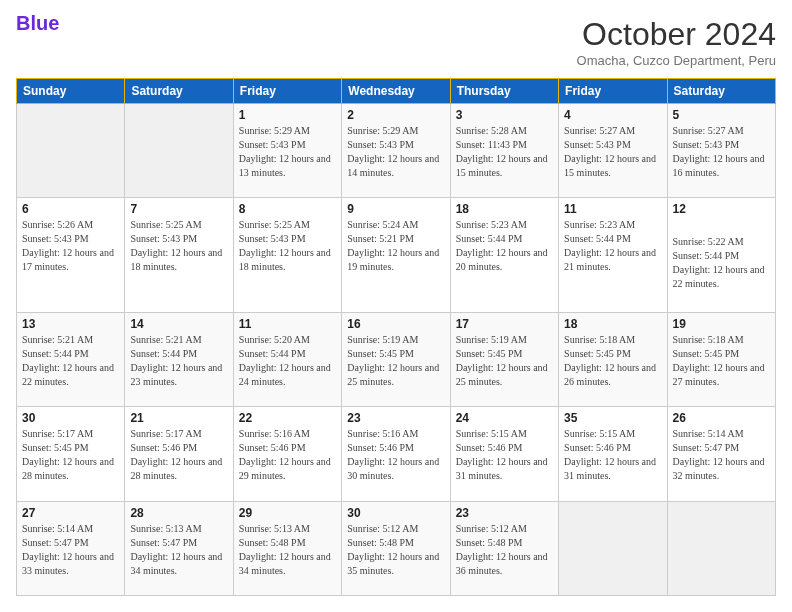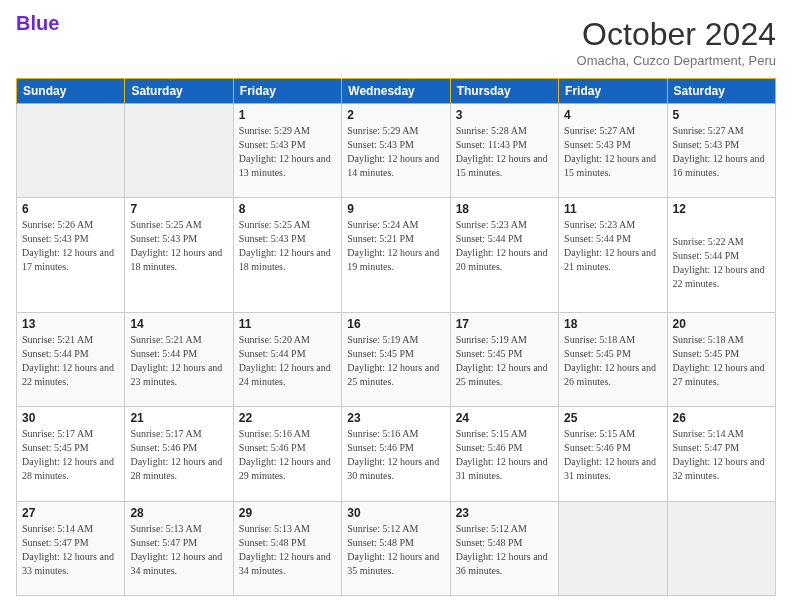--- a/index.html
+++ b/index.html
@@ -223,21 +223,21 @@
 Sunset: 5:45 PM
 Daylight: 12 hours and 25 minutes.</div>
           </td>
           <td>
             <span class="day-number">18</span>
             <div class="day-info" style="white-space: pre-line;">Sunrise: 5:18 AM
 Sunset: 5:45 PM
 Daylight: 12 hours and 26 minutes.</div>
           </td>
           <td>
-            <span class="day-number">20</span>
+            <span class="day-number">19</span>
             <div class="day-info" style="white-space: pre-line;">Sunrise: 5:18 AM
 Sunset: 5:45 PM
 Daylight: 12 hours and 27 minutes.</div>
           </td>
         </tr>
         <tr>
           <td>
             <span class="day-number">30</span>
             <div class="day-info" style="white-space: pre-line;">Sunrise: 5:17 AM
 Sunset: 5:45 PM
@@ -261,21 +261,21 @@
 Sunset: 5:46 PM
 Daylight: 12 hours and 30 minutes.</div>
           </td>
           <td>
             <span class="day-number">24</span>
             <div class="day-info" style="white-space: pre-line;">Sunrise: 5:15 AM
 Sunset: 5:46 PM
 Daylight: 12 hours and 31 minutes.</div>
           </td>
           <td>
-            <span class="day-number">25</span>
+            <span class="day-number">35</span>
             <div class="day-info" style="white-space: pre-line;">Sunrise: 5:15 AM
 Sunset: 5:46 PM
 Daylight: 12 hours and 31 minutes.</div>
           </td>
           <td>
             <span class="day-number">26</span>
             <div class="day-info" style="white-space: pre-line;">Sunrise: 5:14 AM
 Sunset: 5:47 PM
 Daylight: 12 hours and 32 minutes.</div>
           </td>

